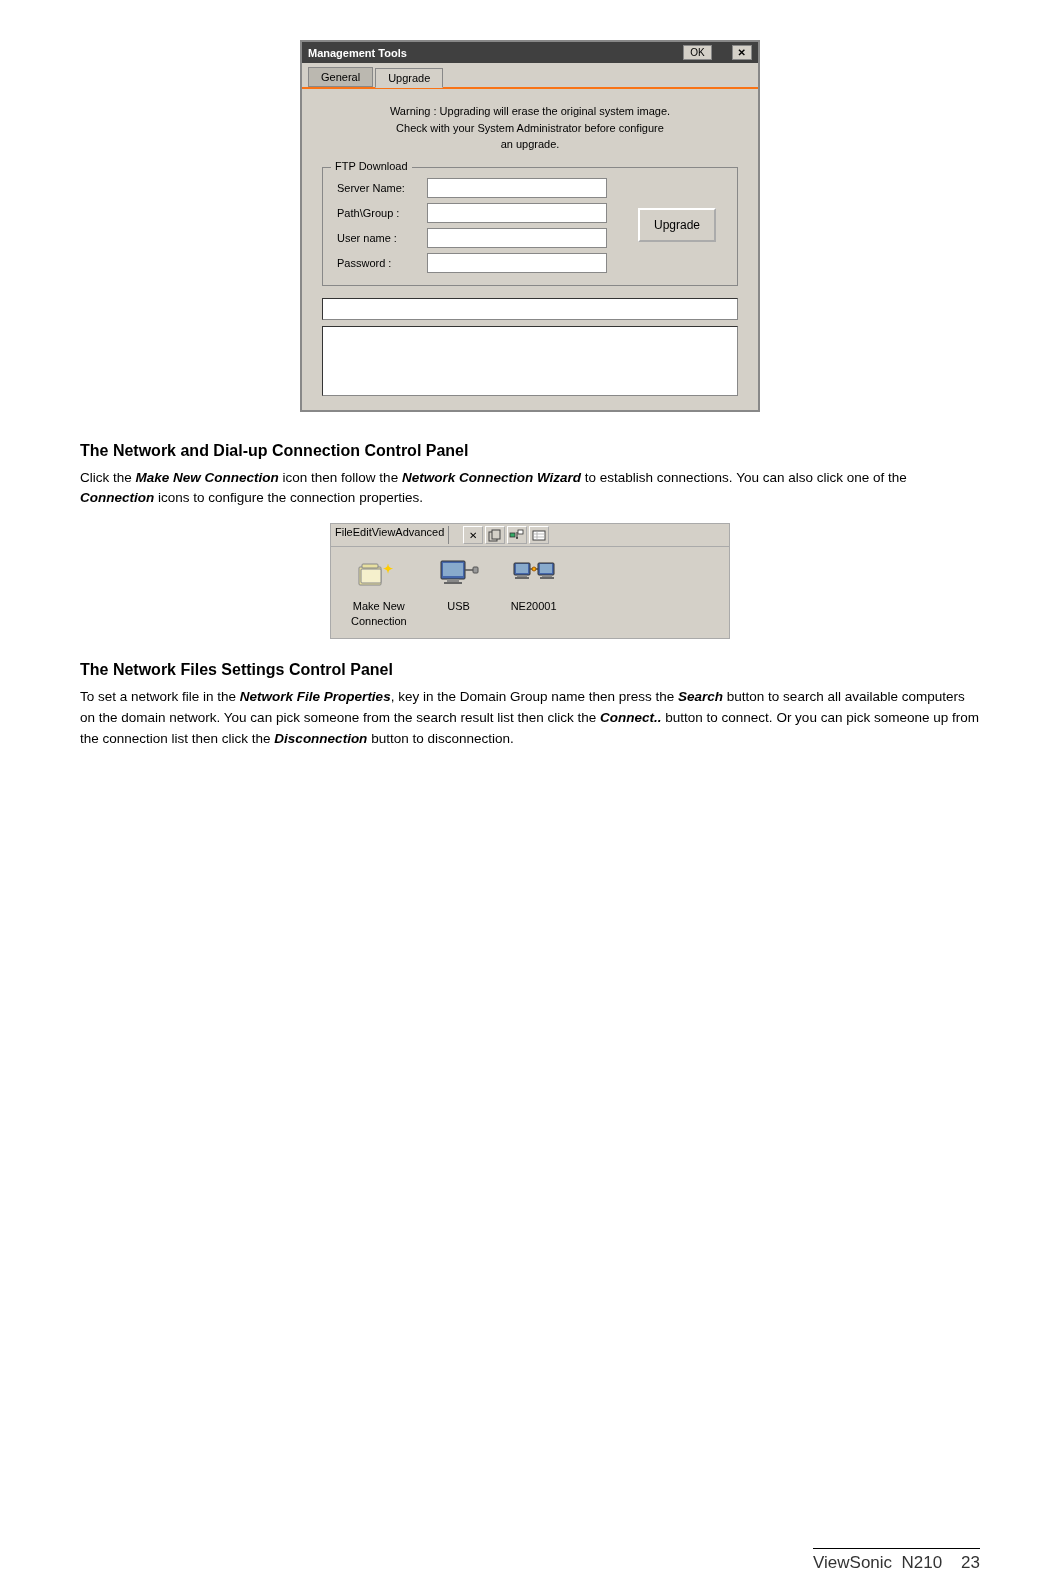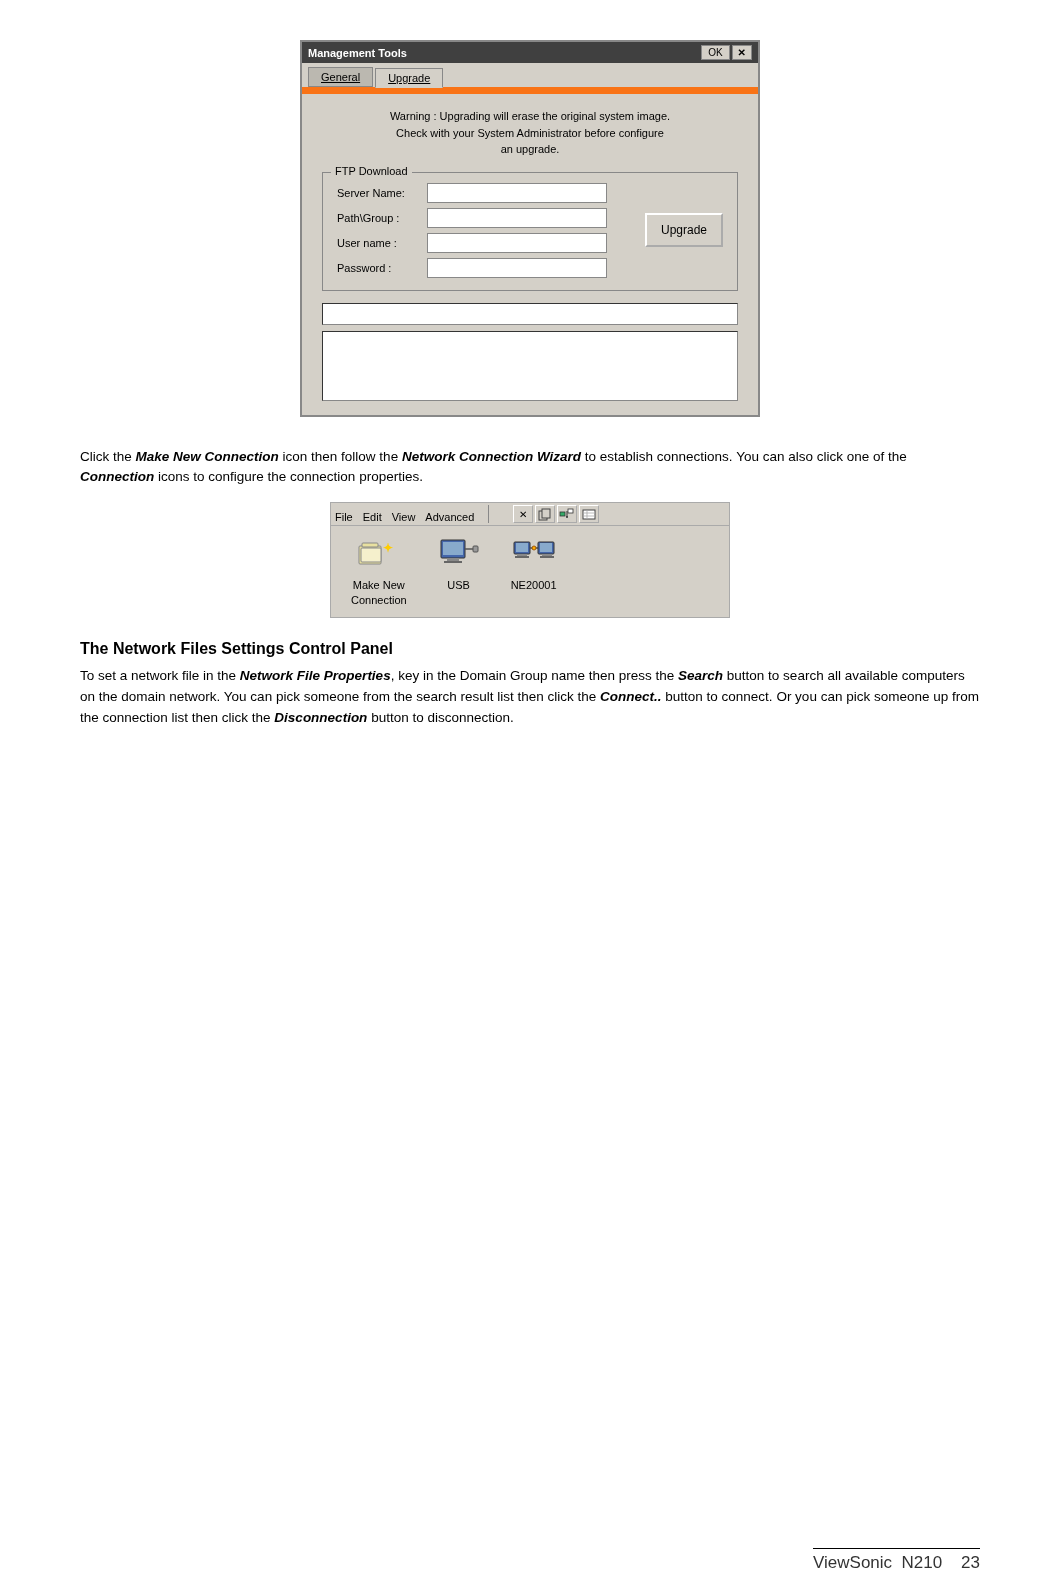--- a/index.html
+++ b/index.html
@@ -39,21 +39,21 @@
       padding: 3px 6px;
       display: flex;
       justify-content: space-between;
       align-items: center;
       font-size: 11px;
       font-weight: bold;
     }
 
     .dialog-titlebar-buttons {
       display: flex;
-      gap: 2px;
+      gap: 20px;
     }
 
     .dialog-btn-ok {
       background: #d4d0c8;
       border: 1px solid #888;
       color: #000;
       font-size: 10px;
       padding: 1px 6px;
       cursor: pointer;
     }
@@ -65,22 +65,21 @@
       font-size: 10px;
       padding: 1px 5px;
       cursor: pointer;
       font-weight: bold;
     }
 
     .dialog-tabs {
       display: flex;
       padding: 4px 6px 0 6px;
       background: #d4d0c8;
-      border-bottom: 7px solid #f97316;
-      text-decoration: underline;
+      border-bottom: 2px solid #f97316;
     }
 
     .dialog-tab {
       padding: 3px 12px;
       border: 1px solid #888;
       background: #d4d0c8;
       font-size: 11px;
       cursor: pointer;
       margin-right: 2px;
     }
@@ -105,21 +104,21 @@
 
     .warning-text {
       text-align: center;
       font-size: 11px;
       margin-bottom: 14px;
       line-height: 1.5;
     }
 
     .ftp-group {
       border: 1px solid #888;
-      padding: 10px 14px 12px 14px;
+      padding: 10px 21px 12px 14px;
       margin-bottom: 12px;
       position: relative;
     }
 
     .ftp-group-legend {
       position: absolute;
       top: -8px;
       left: 8px;
       background: #d4d0c8;
       padding: 0 4px;
@@ -198,24 +197,24 @@
       border: 1px solid #aaa;
       background: #d4d0c8;
       width: 400px;
       margin: 12px auto 22px auto;
       font-family: Arial, sans-serif;
       font-size: 11px;
     }
 
     .connection-menubar {
       display: flex;
-      align-items: flex-end;
+      align-items: flex-start;
       padding: 2px 4px;
       border-bottom: 1px solid #aaa;
-      gap: 10px;
+      gap: 0;
       background: #d4d0c8;
     }
 
     .menu-item {
       font-size: 11px;
       cursor: pointer;
       text-decoration: none;
       color: #000;
     }
 
@@ -341,20 +340,21 @@
           </div>
         </div>
         <div class="dialog-text-area-row">
           <input class="dialog-input-bar" type="text" style="">
           <div class="dialog-output-area"></div>
         </div>
       </div>
     </div>
   </div>
 
+  <div class="section-heading">The Network and Dial-up Connection Control Panel</div>
   <div class="section-body">
     <span>Click the </span><span class="bold">Make New Connection</span><span> icon then follow the </span><span class="bold">Network Connection Wizard</span><span> to establish connections. You can also click one of the </span><span class="bold">Connection</span><span> icons to configure the connection properties.</span>
   </div>
 
   <div class="connection-panel">
 
     <div class="connection-menubar">
       <span class="menu-item">File</span>
       <span class="menu-item">Edit</span>
       <span class="menu-item">View</span>

